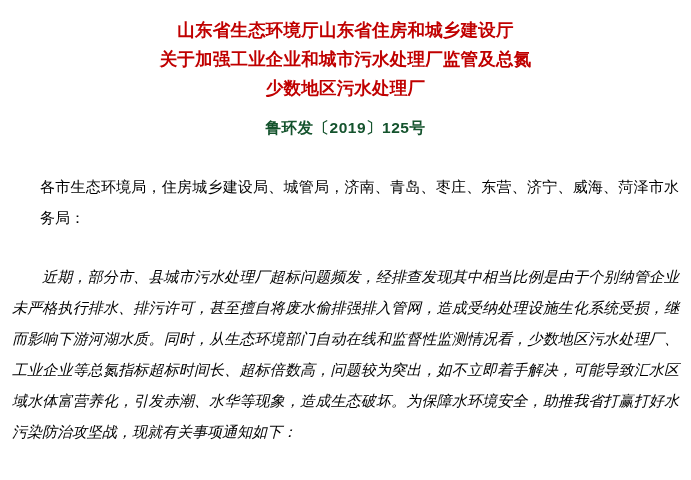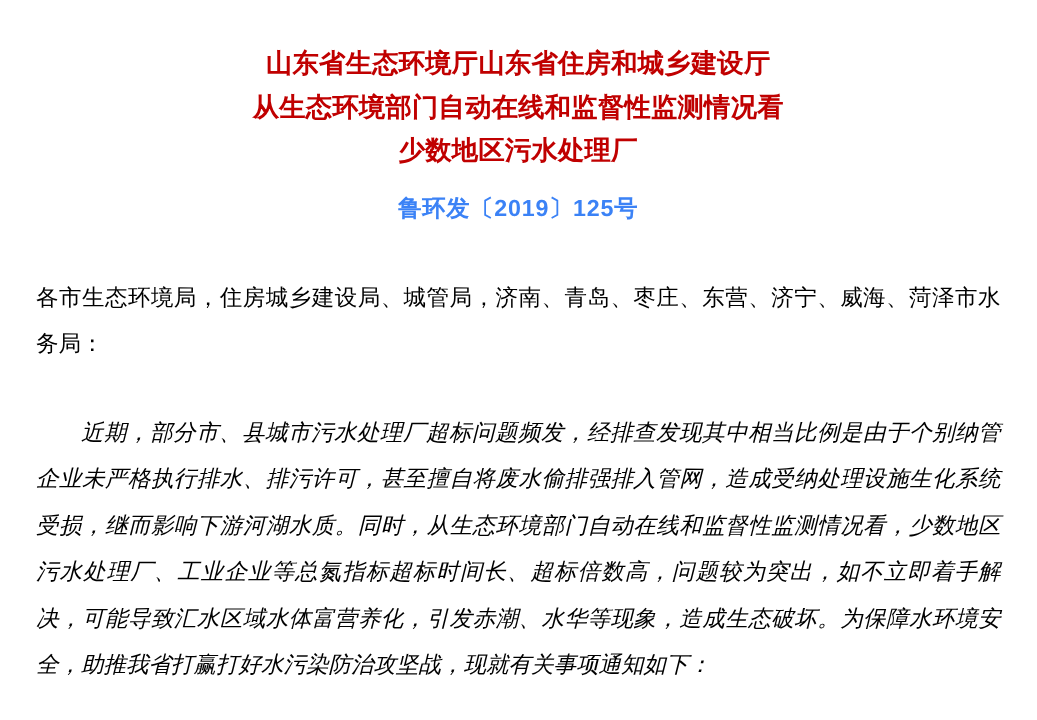--- a/index.html
+++ b/index.html
@@ -10,70 +10,71 @@
     width: 691px;
     height: 480px;
     background: #ffffff;
     font-family: "Liberation Sans", sans-serif;
     overflow: hidden;
   }
   .page {
     width: 691px;
     height: 480px;
     box-sizing: border-box;
-    padding: 12px;
+    padding: 0;
     position: relative;
   }
   .doc-title {
     text-align: center;
     color: #c00000;
     font-weight: bold;
     font-size: 17.5px;
     line-height: 29px;
     letter-spacing: 0.2px;
     padding-top: 16px;
   }
   .doc-title .line {
     display: block;
     white-space: nowrap;
   }
   .doc-number {
     text-align: center;
-    color: #3b82f6;
+    color: #14532d;
     font-weight: bold;
     font-size: 15.5px;
     line-height: 26px;
     padding-top: 12px;
     letter-spacing: 0.5px;
   }
   .body-block {
     padding: 0 12px 0 12px;
     color: #000000;
     font-size: 15px;
     line-height: 31px;
     text-align: justify;
     text-justify: inter-ideograph;
   }
   .recipients {
     padding-top: 30px;
+    margin-left: 28px;
   }
   .para {
     padding-top: 28px;
     text-indent: 2em;
     font-style: italic;
   }
 </style>
 </head>
 <body>
 
 <div class="page">
 
   <div class="doc-title">
     <span class="line">山东省生态环境厅山东省住房和城乡建设厅</span>
-    <span class="line">从生态环境部门自动在线和监督性监测情况看</span>
+    <span class="line">关于加强工业企业和城市污水处理厂监管及总氮</span>
     <span class="line">少数地区污水处理厂</span>
   </div>
 
   <div class="doc-number">鲁环发〔2019〕125号</div>
 
   <div class="body-block">
     <div class="recipients">各市生态环境局，住房城乡建设局、城管局，济南、青岛、枣庄、东营、济宁、威海、菏泽市水务局：</div>
     <div class="para">近期，部分市、县城市污水处理厂超标问题频发，经排查发现其中相当比例是由于个别纳管企业未严格执行排水、排污许可，甚至擅自将废水偷排强排入管网，造成受纳处理设施生化系统受损，继而影响下游河湖水质。同时，从生态环境部门自动在线和监督性监测情况看，少数地区污水处理厂、工业企业等总氮指标超标时间长、超标倍数高，问题较为突出，如不立即着手解决，可能导致汇水区域水体富营养化，引发赤潮、水华等现象，造成生态破坏。为保障水环境安全，助推我省打赢打好水污染防治攻坚战，现就有关事项通知如下：</div>
   </div>
 

